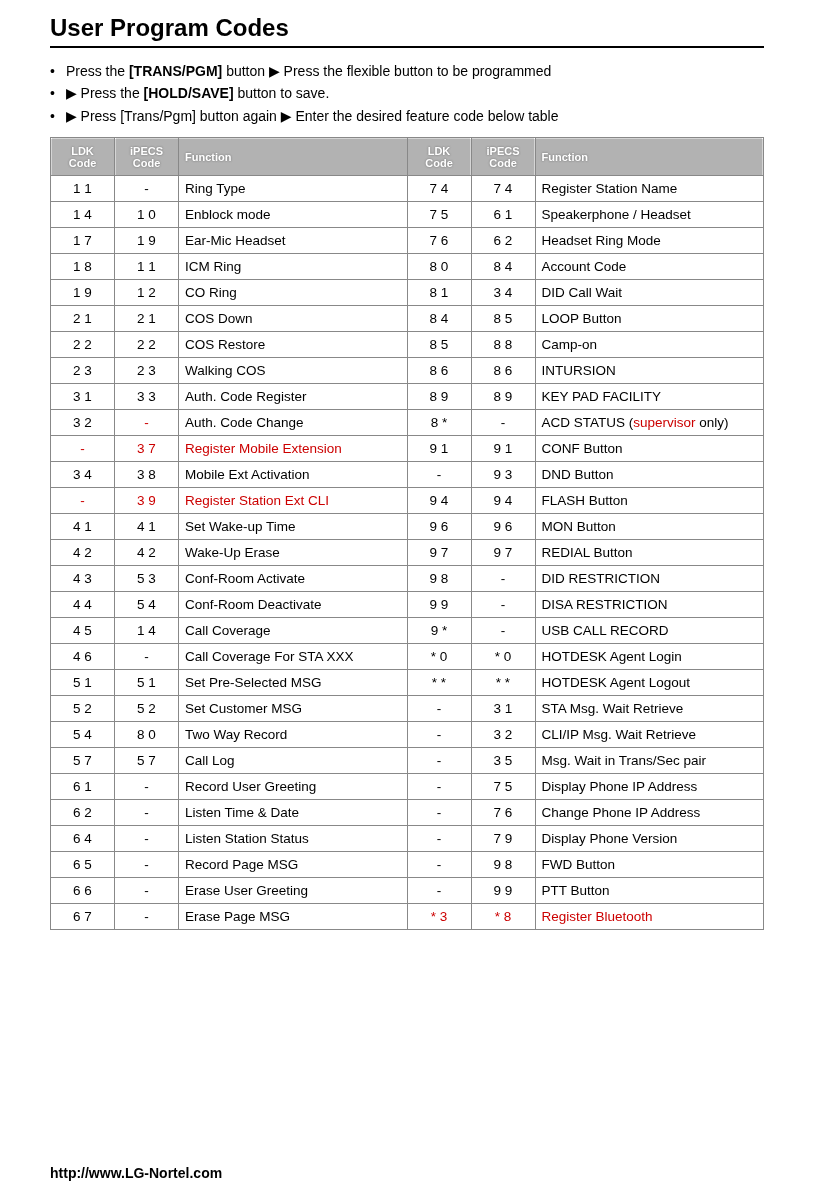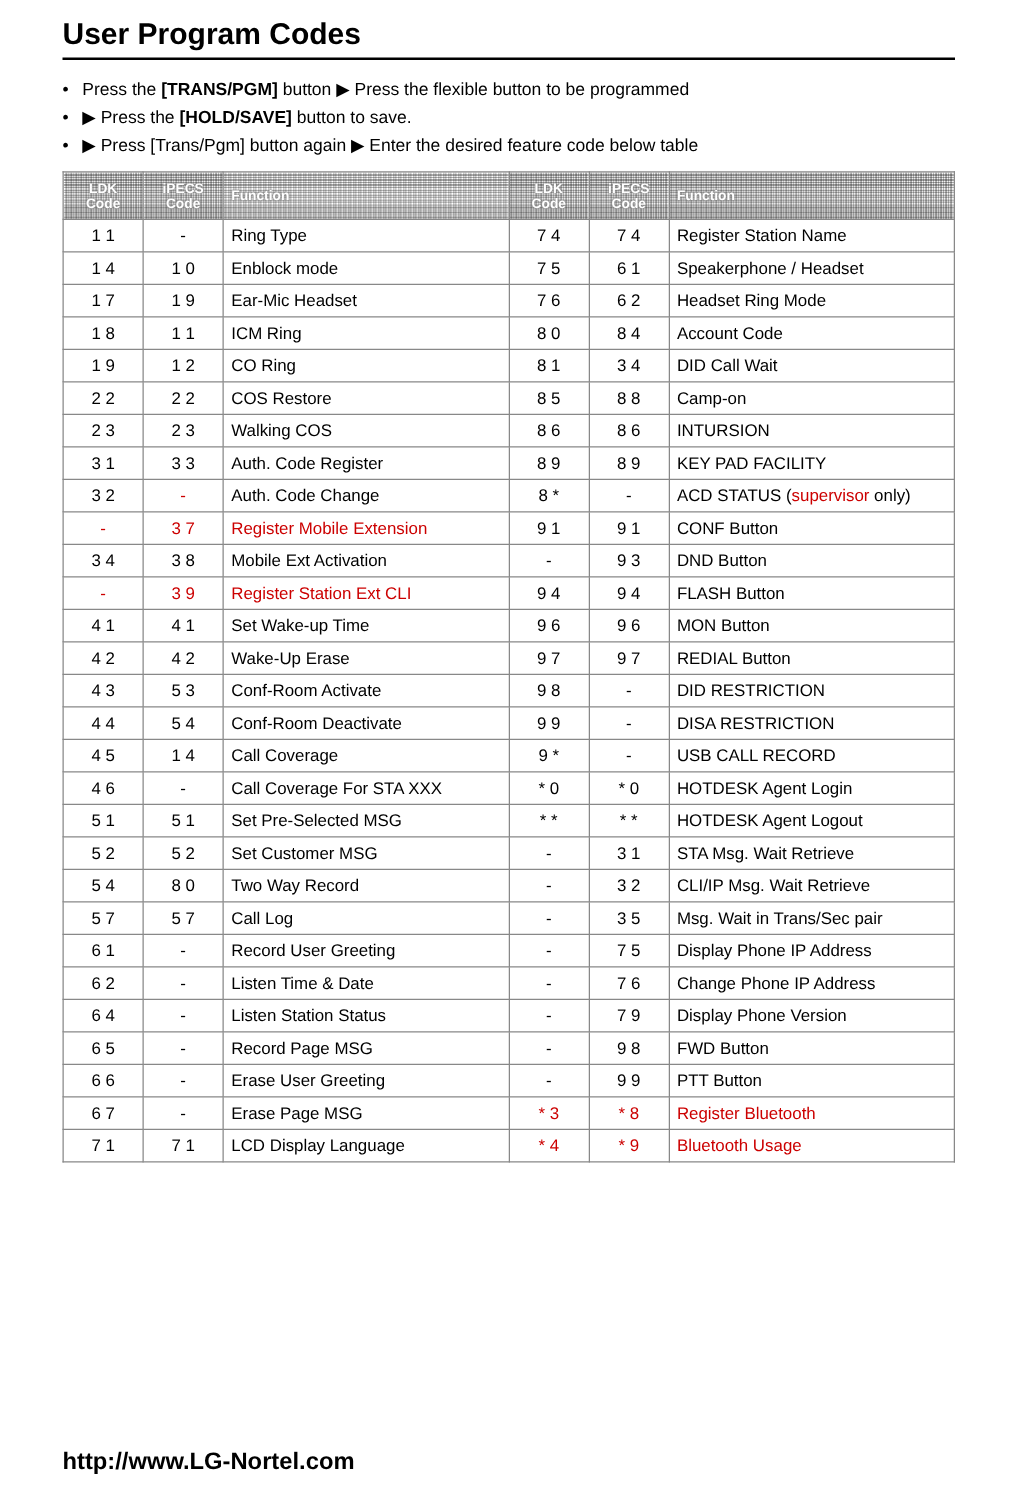--- a/index.html
+++ b/index.html
@@ -70,21 +70,21 @@
     height: 38px;
   }
   .col-code { width: 64px; text-align: center; }
   .col-func { width: calc(50% - 128px); text-align: left; }
   .red { color: #c00; }
   .footer {
     position: absolute;
     bottom: 18px;
     left: 18px;
     font-weight: bold;
-    font-size: 19px;
+    font-size: 14px;
   }
   b { font-weight: bold; }
 </style>
 </head>
 <body>
 
 <div class="page">
   <div class="title">User Program Codes</div>
 
   <ul class="instructions" style="padding-left:0;margin-top:8px;">
@@ -148,20 +148,28 @@
         </tr>
         <tr>
           <td class="col-code">1 9</td>
           <td class="col-code">1 2</td>
           <td class="col-func">CO Ring</td>
           <td class="col-code">8 1</td>
           <td class="col-code">3 4</td>
           <td class="col-func">DID Call Wait</td>
         </tr>
         <tr>
+          <td class="col-code">2 1</td>
+          <td class="col-code">2 1</td>
+          <td class="col-func">COS Down</td>
+          <td class="col-code">8 4</td>
+          <td class="col-code">8 5</td>
+          <td class="col-func">LOOP Button</td>
+        </tr>
+        <tr>
           <td class="col-code">2 2</td>
           <td class="col-code">2 2</td>
           <td class="col-func">COS Restore</td>
           <td class="col-code">8 5</td>
           <td class="col-code">8 8</td>
           <td class="col-func">Camp-on</td>
         </tr>
         <tr>
           <td class="col-code">2 3</td>
           <td class="col-code">2 3</td>
@@ -331,25 +339,17 @@
           <td class="col-func">PTT Button</td>
         </tr>
         <tr>
           <td class="col-code">6 7</td>
           <td class="col-code">-</td>
           <td class="col-func">Erase Page MSG</td>
           <td class="col-code red">* 3</td>
           <td class="col-code red">* 8</td>
           <td class="col-func red">Register Bluetooth</td>
         </tr>
-        <tr>
-          <td class="col-code">7 1</td>
-          <td class="col-code">7 1</td>
-          <td class="col-func">LCD Display Language</td>
-          <td class="col-code red">* 4</td>
-          <td class="col-code red">* 9</td>
-          <td class="col-func red">Bluetooth Usage</td>
-        </tr>
       </tbody>
   </table>
 
   <div class="footer">http://www.LG-Nortel.com</div>
 </div>
 
 </body></html>

